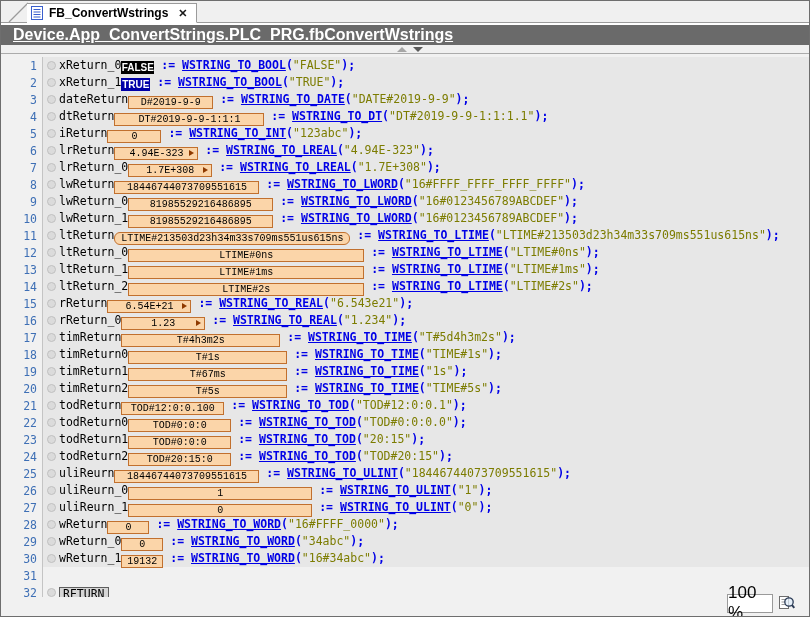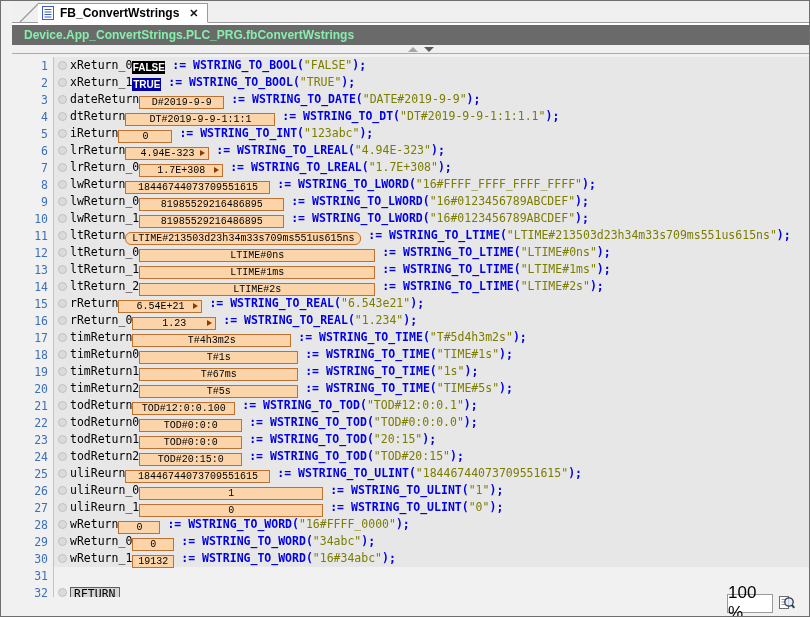--- a/index.html
+++ b/index.html
@@ -3,21 +3,20 @@
 <meta charset="utf-8">
 <style>
   * { margin:0; padding:0; box-sizing:border-box; }
   html,body { width:810px; height:617px; }
   body { font-family:"Liberation Sans", sans-serif; background:#D4D0C8; }
 
   .window {
     position:relative; width:810px; height:617px;
     border:1px solid #6E6E6E; background:var(--editor-bg,#F1F1F1);
     overflow:hidden;
-    padding-left:11px;
   }
 
   
   .tabbar {
     position:relative; height:22px; background:#F0F0F0;
     border-bottom:1px solid #9B9B9B;
   }
   .tab-diag { position:absolute; left:6px; top:0; width:24px; height:22px; }
   .tab {
     position:absolute; left:26px; top:2px; height:20px; z-index:2;
@@ -27,21 +26,21 @@
   }
   .tab-title { font-size:12px; font-weight:bold; color:#000; white-space:nowrap; }
   .tab-close { font-size:11px; font-weight:bold; color:#1A1A1A; margin-left:4px; cursor:default; }
 
   
   .crumbgap { height:2px; background:#FFFFFF; }
   .crumbbar {
     height:20px; background:var(--breadcrumb-bg,#6A6A6A);
     display:flex; align-items:center; padding-left:12px;
   }
-  .crumbbar span { color:#86efac; font-size:12px; font-weight:bold; white-space:nowrap; }
+  .crumbbar span { color:#ffffff; font-size:16px; font-weight:bold; white-space:nowrap;text-decoration:underline; }
 
   
   .splitstrip { position:relative; height:9px; background:#F0F0F0; border-bottom:1px solid #ABABAB; }
   .tri { position:absolute; top:2px; width:0; height:0; }
   .tri-up   { left:396px; border-left:5px solid transparent; border-right:5px solid transparent; border-bottom:5px solid #A6A6A6; }
   .tri-down { left:412px; border-left:5px solid transparent; border-right:5px solid transparent; border-top:5px solid #5A5A5A; }
 
   
   .codearea { position:relative; height:543px; padding-top:3px; background:var(--editor-bg,#F1F1F1); overflow:hidden;
               display:flex; flex-direction:column; }
@@ -57,21 +56,21 @@
   .rowbody { flex:1; display:flex; align-items:center; height:100%; min-width:0; }
   .band .rowbody { background:var(--band-bg,#E7E7E7); }
   .gut { width:16px; flex:0 0 16px; display:flex; justify-content:center; }
   .bullet { width:9px; height:9px; border-radius:50%; background:#DBDBDB; border:1px solid #C0C0C0; }
   .code {
     font-family:"DejaVu Sans Mono", monospace; font-size:11.5px; line-height:17px;
     white-space:pre; color:#000;
   }
   .var { color:#000000; }
   .op  { color:var(--keyword-color,#0000E6); font-weight:bold; }
-  .func{ color:var(--keyword-color,#0000E6); font-weight:bold; }
+  .func{ color:var(--keyword-color,#0000E6); font-weight:bold;text-decoration:underline; }
   .str { color:var(--string-color,#7C7C00); }
 
   .mbox {
     display:inline-flex; align-items:center; justify-content:center;
     position:relative; height:13px; vertical-align:-2px;
     background:var(--monitor-box-bg,#FBD5A9);
     border:1px solid var(--monitor-box-border,#C1702E);
     font-family:Liberation Mono, monospace; font-size:10px; color:#000;
     overflow:hidden; white-space:nowrap;
   }

